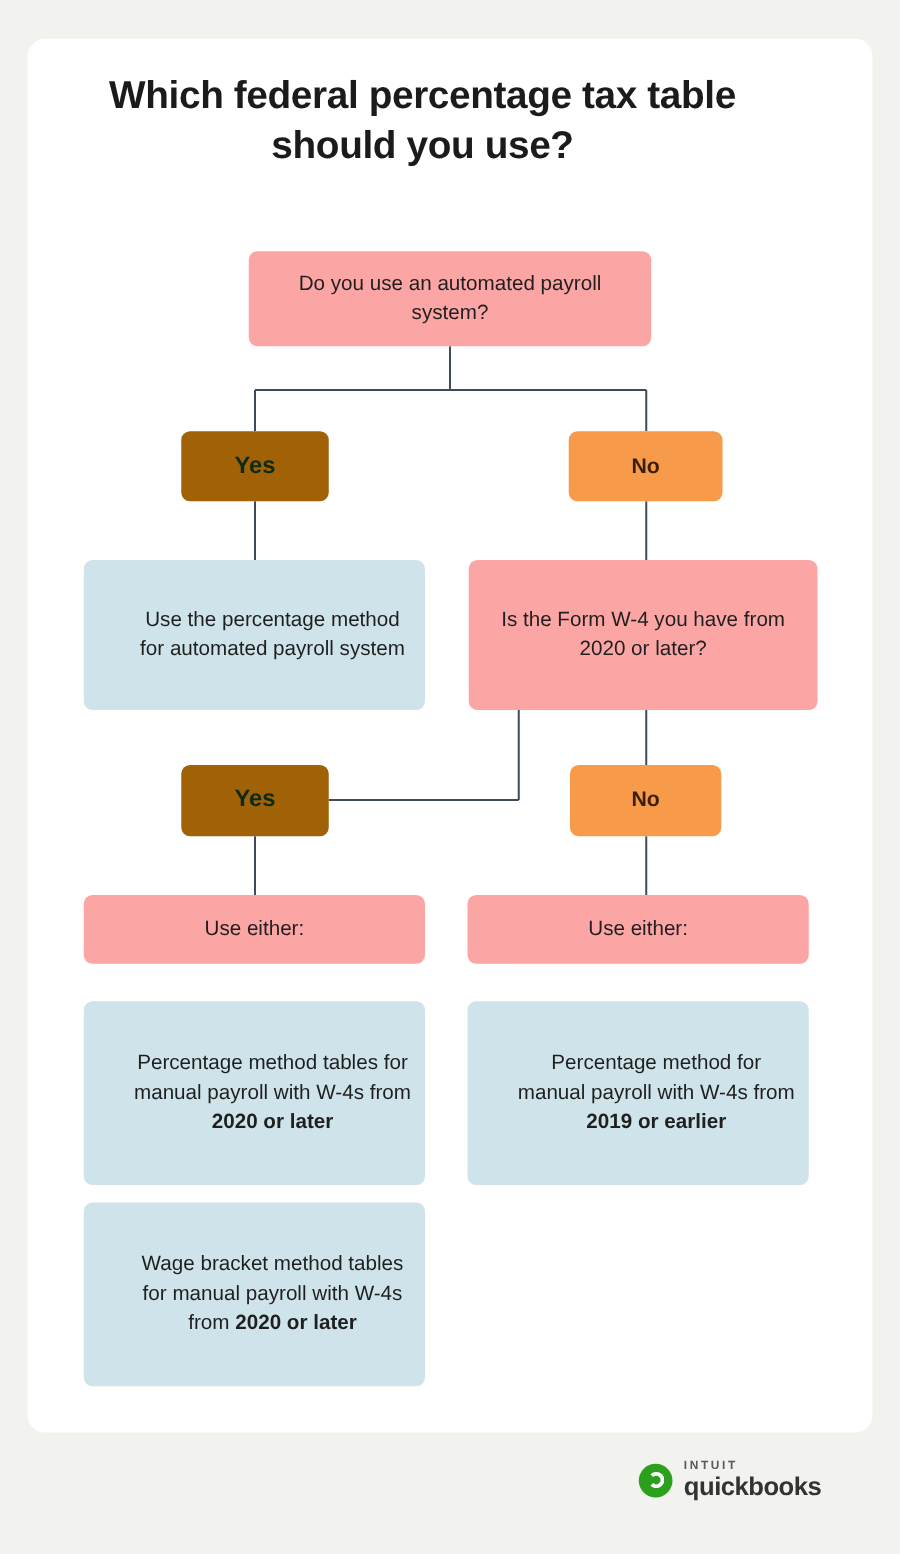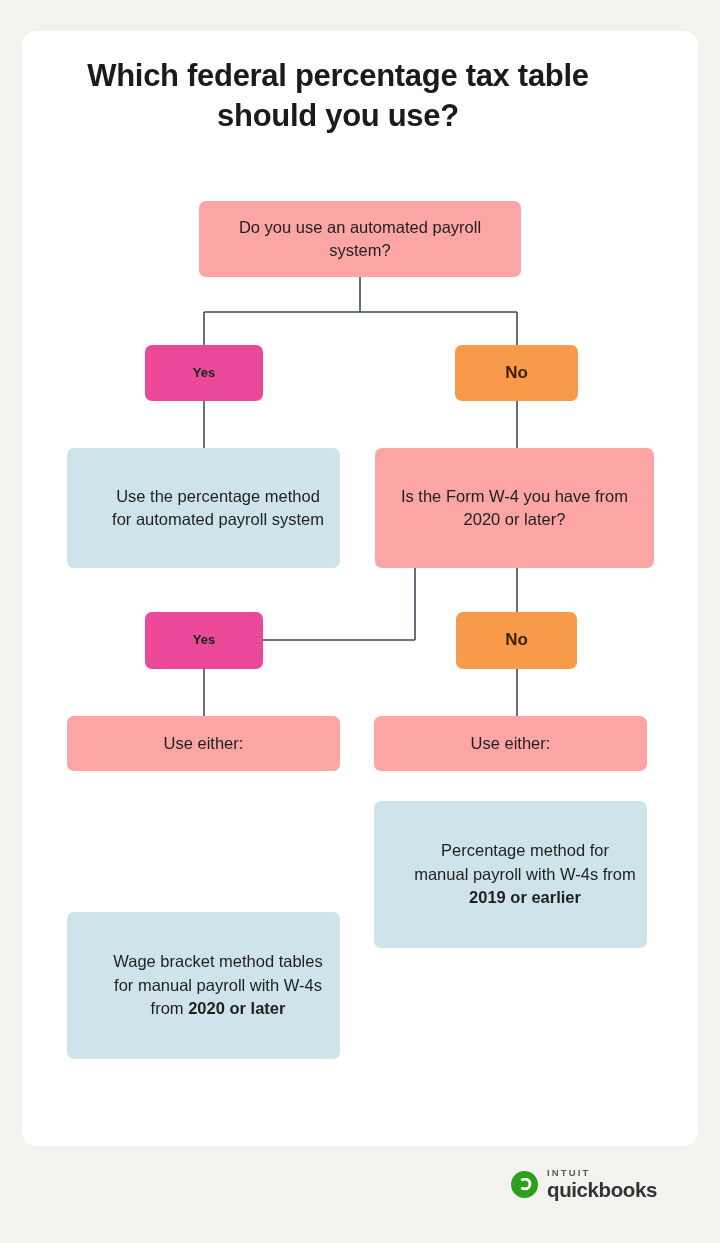--- a/index.html
+++ b/index.html
@@ -61,24 +61,24 @@
     color: #1f1f1f;
     font-size: 16.5px;
   }
   .node-blue {
     background: #cfe4ea;
     color: #1f1f1f;
     font-size: 16.5px;
     padding-left: 39px;
   }
   .node-green {
-    background: #ec4899;
+    background: #a16207;
     color: #0d2b13;
     font-weight: bold;
-    font-size: 13px;
+    font-size: 19px;
   }
   .node-orange {
     background: #f79a4a;
     color: #3a1f06;
     font-weight: bold;
     font-size: 17px;
   }
   .node b { font-weight: bold; }
 
   
@@ -86,21 +86,21 @@
   #n-yes1    { left: 145px; top: 345px;  width: 118px; height: 56px; }
   #n-no1     { left: 455px; top: 345px;  width: 123px; height: 56px; }
   #n-pct-auto{ left:  67px; top: 448px;  width: 273px; height: 120px; }
   #n-q2      { left: 375px; top: 448px;  width: 279px; height: 120px; }
   #n-yes2    { left: 145px; top: 612px;  width: 118px; height: 57px; }
   #n-no2     { left: 456px; top: 612px;  width: 121px; height: 57px; }
   #n-either-l{ left:  67px; top: 716px;  width: 273px; height: 55px; }
   #n-either-r{ left: 374px; top: 716px;  width: 273px; height: 55px; }
   #n-l1      { left:  67px; top: 801px;  width: 273px; height: 147px; }
   #n-r1      { left: 374px; top: 801px;  width: 273px; height: 147px; }
-  #n-l2      { left:  67px; top: 912px;  width: 273px; height: 147px; }
+  #n-l2      { left:  67px; top: 962px;  width: 273px; height: 147px; }
   #n-r2      { left: 374px; top: 966px;  width: 273px; height: 147px; }
 
   
   .footer {
     position: absolute;
     left: 0; top: 1168px;
     width: 657px;
     display: flex;
     align-items: center;
     justify-content: flex-end;
@@ -186,20 +186,25 @@
     <div class="node node-grey" id="n-q2">Is the Form W-4 you have from 2020 or later?</div>
 
     <div class="node node-green" id="n-yes2">Yes</div>
 
     <div class="node node-orange" id="n-no2">No</div>
 
     <div class="node node-grey" id="n-either-l">Use either:</div>
 
     <div class="node node-grey" id="n-either-r">Use either:</div>
 
+    <div class="node node-blue" id="n-l1">
+      <span>
+        <span>Percentage method tables for manual payroll with W-4s from </span><b>2020 or later</b>
+      </span>
+    </div>
 
     <div class="node node-blue" id="n-r1">
       <span>
         <span>Percentage method for manual payroll with W-4s from </span><b>2019 or earlier</b>
       </span>
     </div>
 
     <div class="node node-blue" id="n-l2">
       <span>
         <span>Wage bracket method tables for manual payroll with W-4s from </span><b>2020 or later</b>

